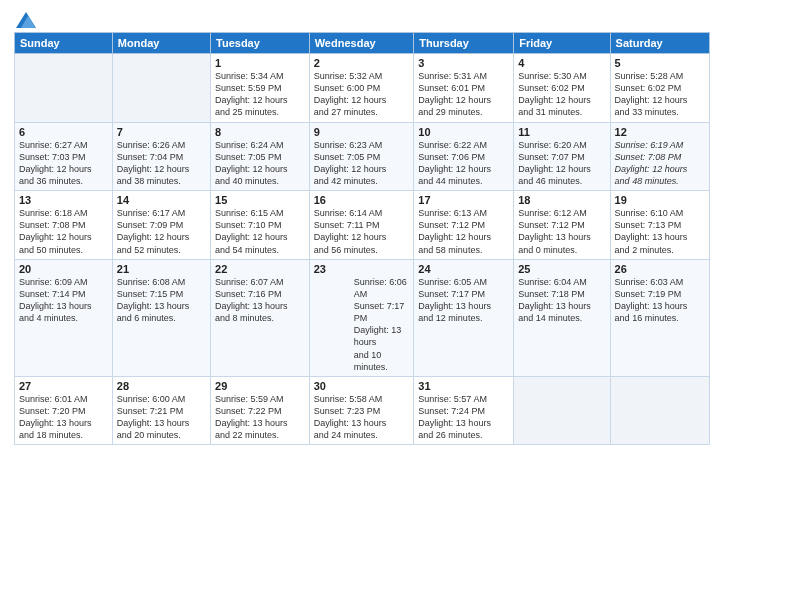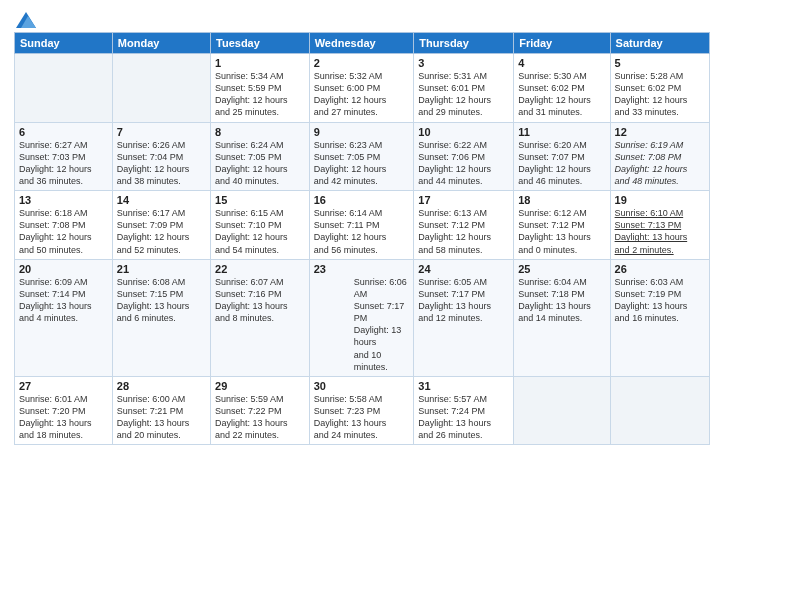--- a/index.html
+++ b/index.html
@@ -258,21 +258,21 @@
           </td>
           <td>
             <span class="day-num">18</span>
             <div class="cell-text" style="white-space: pre-wrap;">Sunrise: 6:12 AM
 Sunset: 7:12 PM
 Daylight: 13 hours
 and 0 minutes.</div>
           </td>
           <td>
             <span class="day-num">19</span>
-            <div class="cell-text" style="white-space: pre-wrap; text-decoration: underline;">Sunrise: 6:10 AM
+            <div class="cell-text" style="white-space: pre-wrap;">Sunrise: 6:10 AM
 Sunset: 7:13 PM
 Daylight: 13 hours
 and 2 minutes.</div>
           </td>
         </tr>
         <tr class="row-alt">
           <td>
             <span class="day-num">20</span>
             <div class="cell-text" style="white-space: pre-wrap;">Sunrise: 6:09 AM
 Sunset: 7:14 PM

